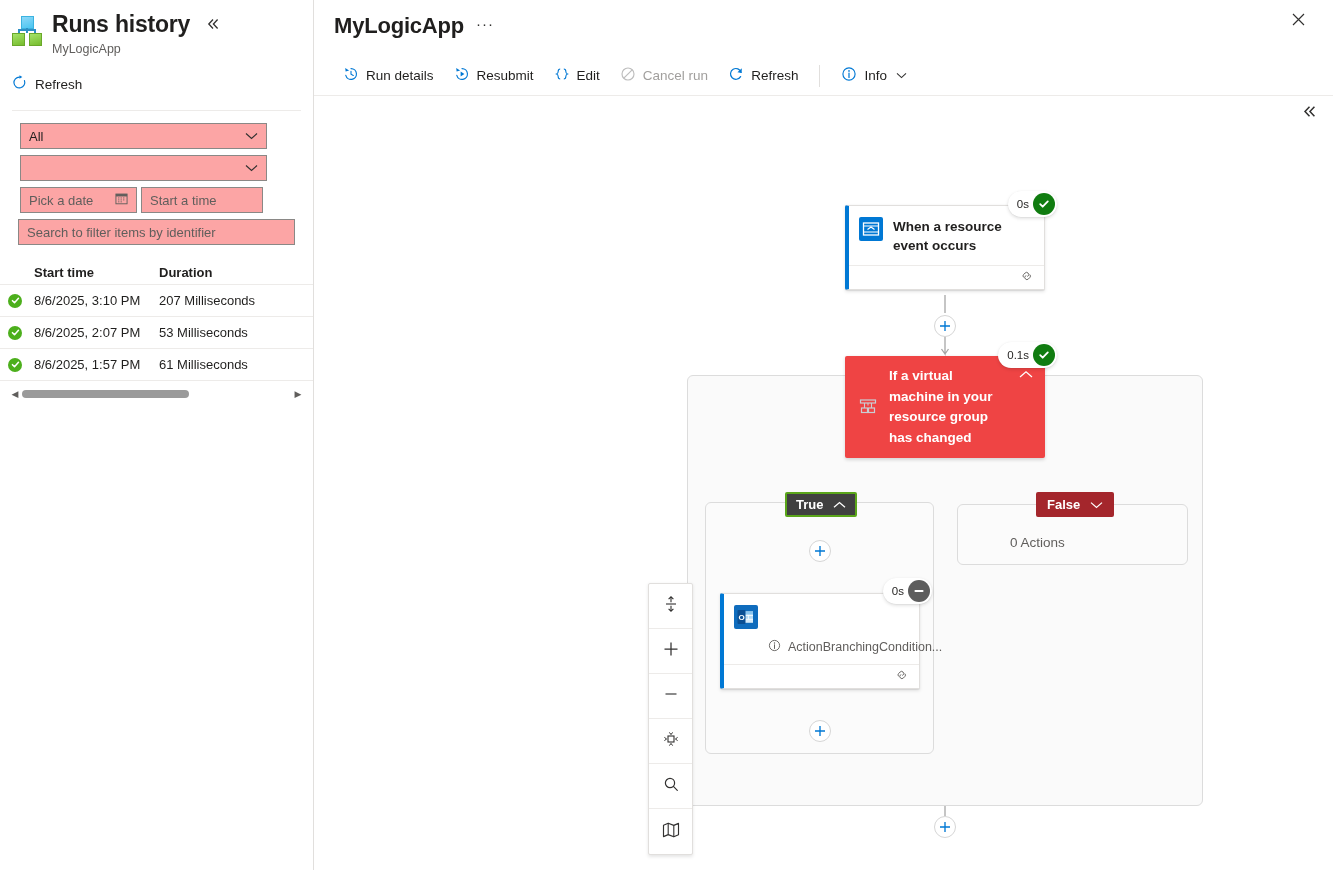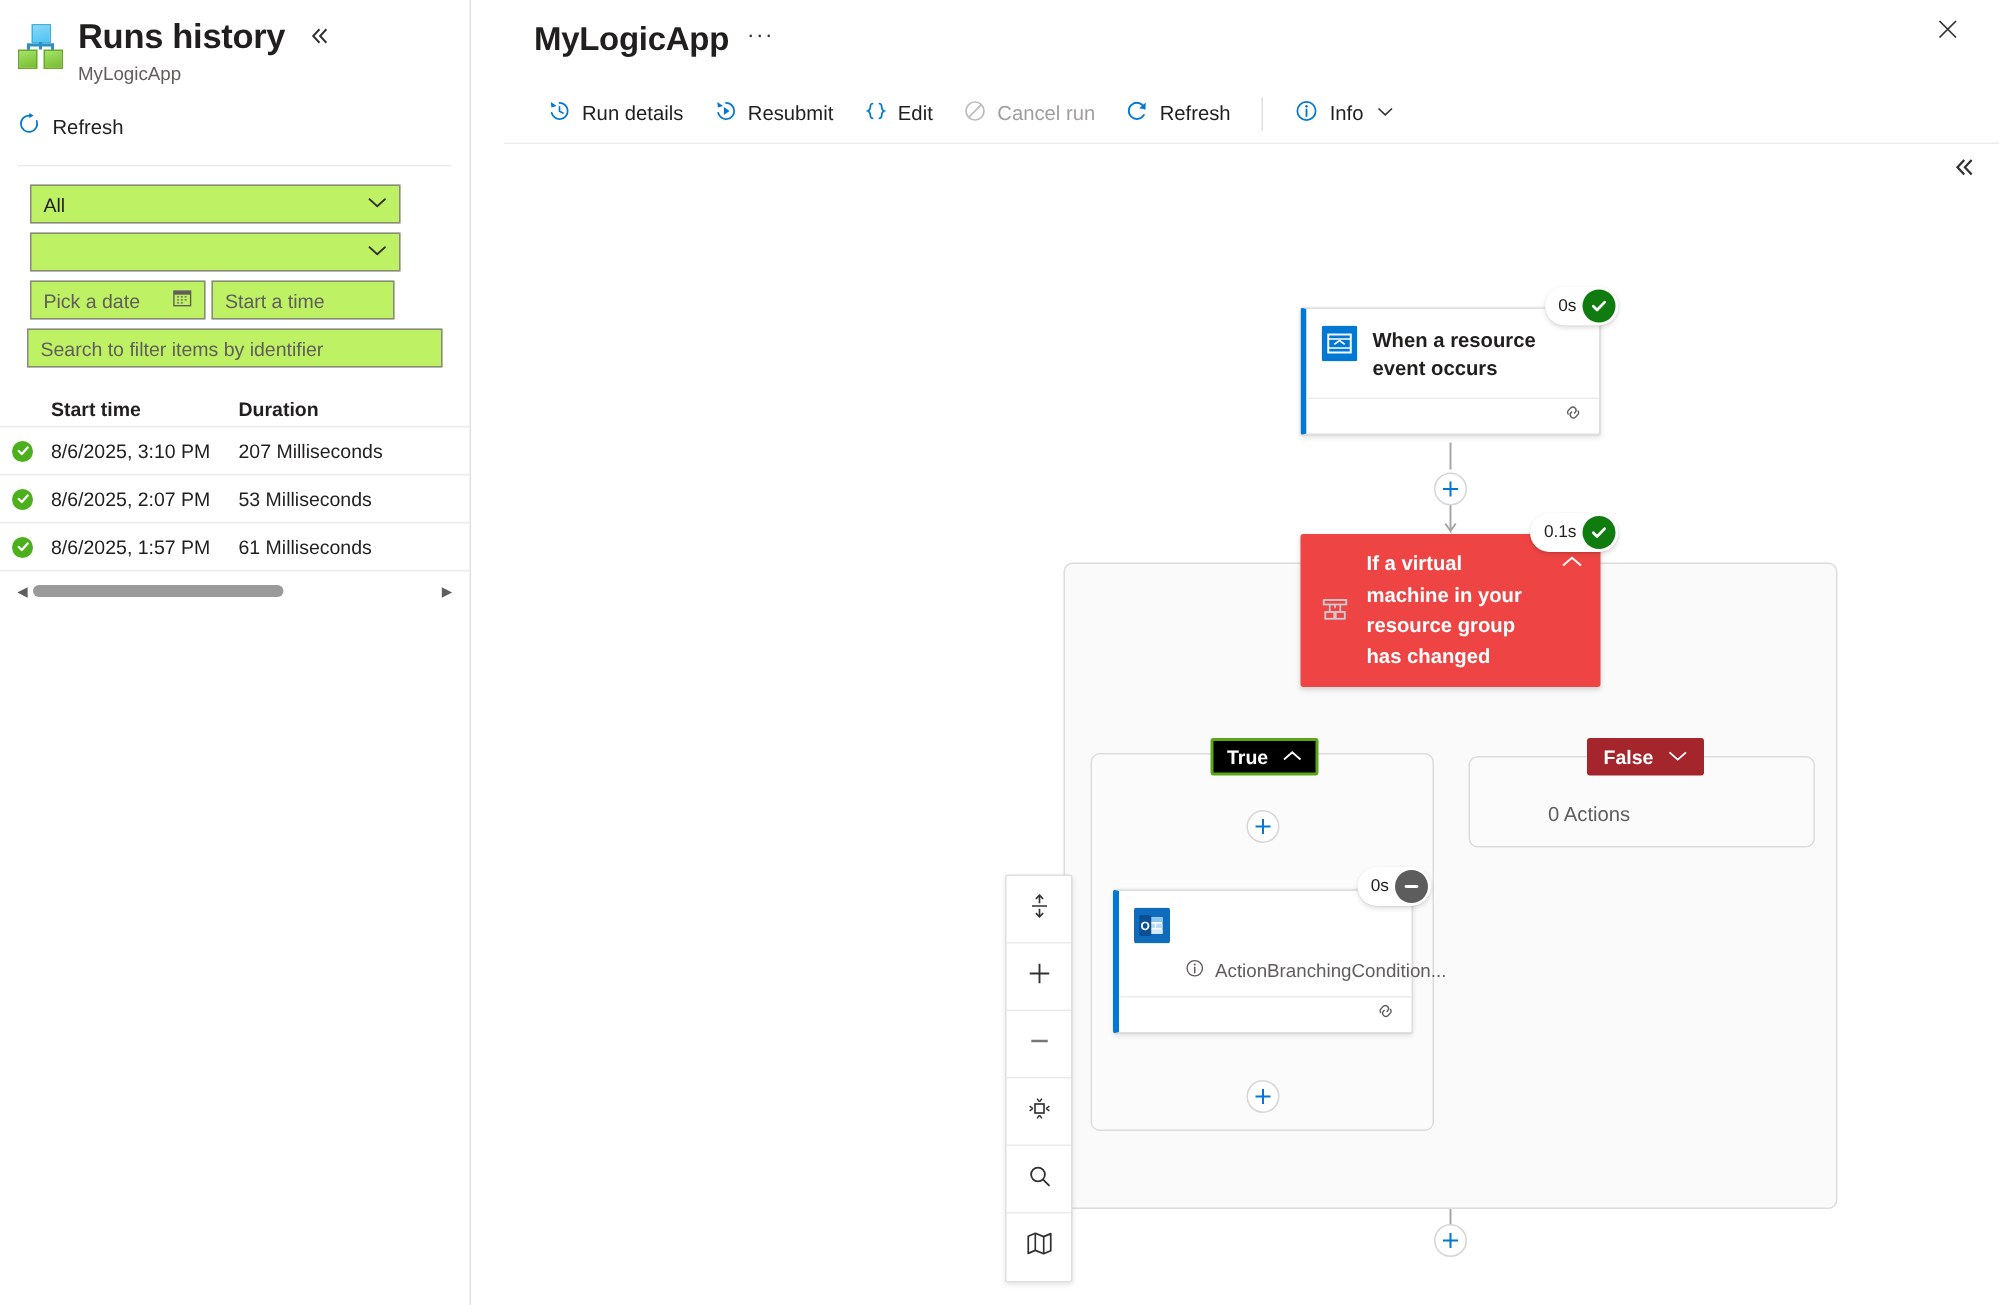--- a/index.html
+++ b/index.html
@@ -4,21 +4,21 @@
 <style>
   * { box-sizing: border-box; }
   html, body {
     margin: 0; padding: 0;
     width: 1333px; height: 870px;
     overflow: hidden;
     background: #ffffff;
     font-family: "Liberation Sans", sans-serif;
     color: #323130;
   }
-  .app { position: relative; width: 1333px; height: 870px; display: flex; gap: 22px; }
+  .app { position: relative; width: 1333px; height: 870px; display: flex; }
 
   
   .sidebar {
     width: 314px; height: 870px;
     background: #ffffff;
     border-right: 1px solid #e1dfdd;
     position: relative;
     flex: 0 0 314px;
   }
   .sb-header { display: flex; align-items: flex-start; padding: 10px 12px 0 12px; }
@@ -59,21 +59,21 @@
 
   .sb-refresh {
     display: flex; align-items: center; gap: 8px;
     padding: 0 12px; margin-top: 14px; height: 26px; cursor: pointer;
     font-size: 13.5px; color: #201f1e;
   }
   .sb-divider { height: 1px; background: #edebe9; margin: 13px 12px 0 12px; }
 
   .sb-filters { padding: 12px 18px 0 20px; }
   .fld {
-    height: 26px; border: 1px solid #8a8886; background: #bef264;
+    height: 26px; border: 1px solid #8a8886; background: #fca5a5;
     display: flex; align-items: center; padding: 0 8px;
     font-size: 13px; color: #201f1e; margin-bottom: 6px;
     position: relative;
   }
   .fld.sel { width: 247px; justify-content: space-between; }
   .fld .chev { color: #605e5c; font-size: 11px; }
   .fld .ph { color: #605e5c; }
   .row-dt { display: flex; gap: 4px; margin-bottom: 6px; }
   .fld.date { width: 117px; justify-content: space-between; margin-bottom: 0; }
   .fld.time { width: 122px; margin-bottom: 0; }
@@ -207,21 +207,21 @@
     position: absolute; border: 1px solid #dcdcdc; border-radius: 6px;
     background: #fafafa;
   }
   .scope.inner { background: #fbfbfb; }
 
   .branch-badge {
     position: absolute; height: 25px; border-radius: 2px;
     display: flex; align-items: center; gap: 10px; padding: 0 9px;
     font-size: 13px; font-weight: 700; color: #ffffff; cursor: pointer;
   }
-  .branch-badge.t { background: #000000; border: 2px solid #5aa51a; }
+  .branch-badge.t { background: #404040; border: 2px solid #5aa51a; }
   .branch-badge.f { background: #a4262c; border: 2px solid #a4262c; }
   .branch-badge .bchev { font-size: 11px; font-weight: 400; }
 
   .zero-actions {
     position: absolute; font-size: 13.5px; color: #605e5c;
   }
 
   .plus-btn {
     position: absolute; width: 22px; height: 22px; border-radius: 50%;
     background: #ffffff; border: 1px solid #d6d6d6;

